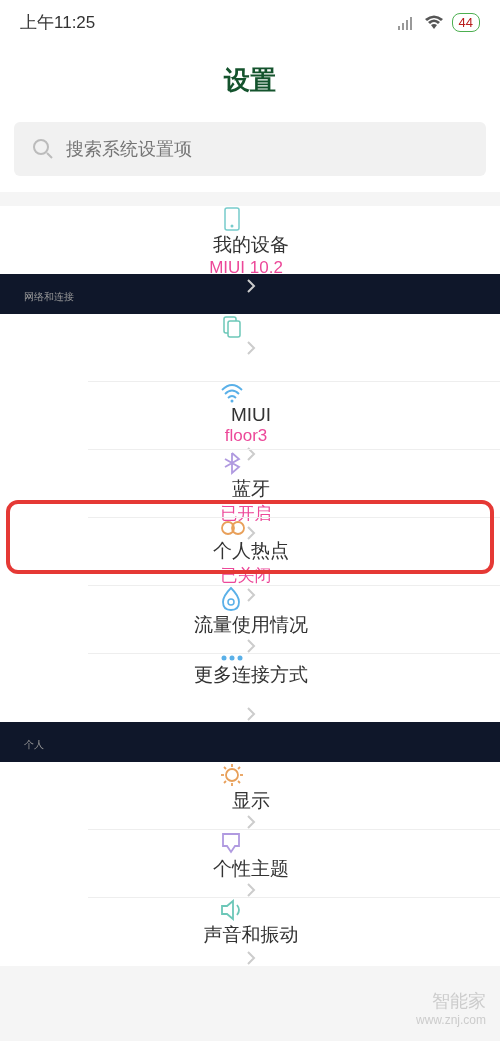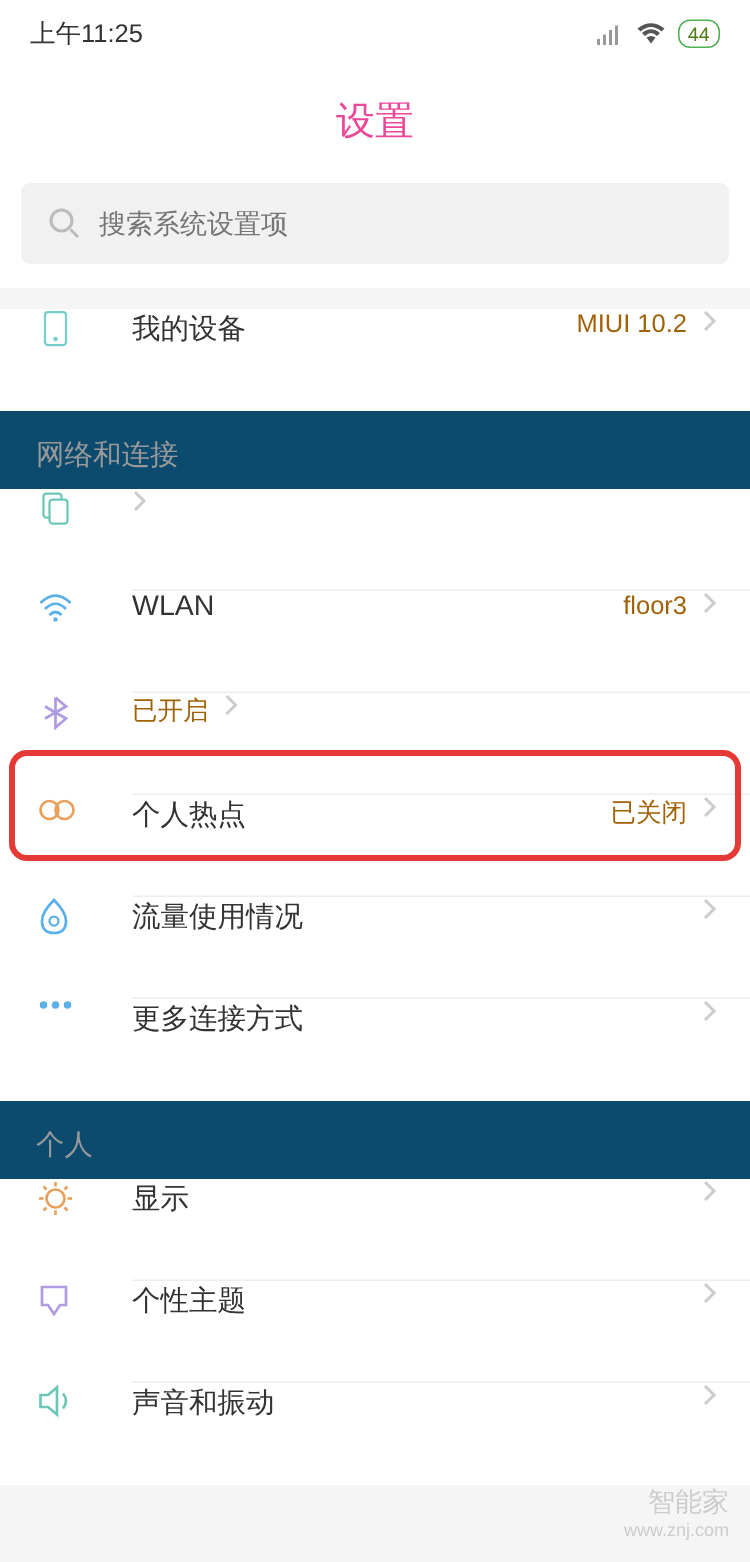--- a/index.html
+++ b/index.html
@@ -22,29 +22,29 @@
       color: #333;
     }
     .status-right { display: flex; align-items: center; gap: 8px; }
     .battery {
       display: inline-flex;
       align-items: center;
       border: 1.5px solid #4caf50;
       border-radius: 8px;
       padding: 1px 6px;
       font-size: 13px;
-      color: #4d7c0f;
+      color: #b91c1c;
       font-weight: 500;
     }
     .header {
       background: #fff;
       text-align: center;
       padding: 18px 0 24px;
     }
-    .header h1 { font-size: 26px; font-weight: 400; color: #ec4899; }
+    .header h1 { font-size: 26px; font-weight: 700; color: #14532d; }
     .search-wrap {
       background: #fff;
       padding: 0 14px 16px;
     }
     .search-box {
       background: #f1f1f1;
       border-radius: 6px;
       height: 54px;
       display: flex;
       align-items: center;
@@ -55,32 +55,33 @@
     .search-box input {
       border: none;
       background: transparent;
       font-size: 18px;
       color: #0369a1;
       outline: none;
       flex: 1;
     }
     .gap { height: 14px; background: #f5f5f5; }
     .section-title {
-      font-size: 19px;
+      font-size: 10px;
       color: #999;
       padding: 16px 24px 10px;
-      background: #0c4a6e;
+      background: #0f172a;
     }
     .list { background: #fff; }
     .item {
       display: flex;
-      align-items: flex-start;
+      align-items: center;
       height: 68px;
       padding: 0 22px 0 24px;
       position: relative;
+      flex-direction: column;
     }
     .item:not(:last-child)::after {
       content: "";
       position: absolute;
       left: 88px;
       right: 0;
       bottom: 0;
       height: 1px;
       background: #eee;
     }
@@ -90,21 +91,21 @@
       display: flex;
       align-items: center;
     }
     .item-label {
       flex: 1;
       font-size: 19px;
       color: #333;
     }
     .item-value {
       font-size: 17px;
-      color: #a16207;
+      color: #ec4899;
       margin-right: 10px;
     }
     .chevron { color: #ccc; flex-shrink: 0; }
     .highlight-box {
       position: absolute;
       border: 4px solid #e53935;
       border-radius: 12px;
       left: 6px;
       right: 6px;
       top: 500px;
@@ -192,32 +193,33 @@
         <path fill="none" stroke="#ccc" stroke-width="2" d="M2 2 L8 8 L2 14"></path>
       </svg>
   </div>
   <div class="item">
     <div class="item-icon">
         <svg width="26" height="22" viewBox="0 0 26 22">
           <path fill="none" stroke="#5ab0e8" stroke-width="1.8" d="M3 8 Q13 -2 23 8 M6 12 Q13 5 20 12 M9 16 Q13 12 17 16"></path>
           <circle cx="13" cy="19" r="1.5" fill="#5ab0e8"></circle>
         </svg>
       </div>
-    <span class="item-label">WLAN</span>
+    <span class="item-label">MIUI</span>
     <span class="item-value">floor3</span>
     <svg class="chevron" width="10" height="16" viewBox="0 0 10 16">
         <path fill="none" stroke="#ccc" stroke-width="2" d="M2 2 L8 8 L2 14"></path>
       </svg>
   </div>
   <div class="item">
     <div class="item-icon">
         <svg width="26" height="26" viewBox="0 0 26 26">
           <path fill="none" stroke="#b09ae0" stroke-width="1.8" d="M13 3 L13 23 L20 17 L6 9 M13 3 L20 9 L6 17"></path>
         </svg>
       </div>
+    <span class="item-label">蓝牙</span>
     <span class="item-value">已开启</span>
     <svg class="chevron" width="10" height="16" viewBox="0 0 10 16">
         <path fill="none" stroke="#ccc" stroke-width="2" d="M2 2 L8 8 L2 14"></path>
       </svg>
   </div>
   <div class="item">
     <div class="item-icon">
         <svg width="28" height="20" viewBox="0 0 28 20">
           <circle cx="9" cy="10" r="6" fill="none" stroke="#e8a05a" stroke-width="1.8"></circle>
           <circle cx="19" cy="10" r="6" fill="none" stroke="#e8a05a" stroke-width="1.8"></circle>

